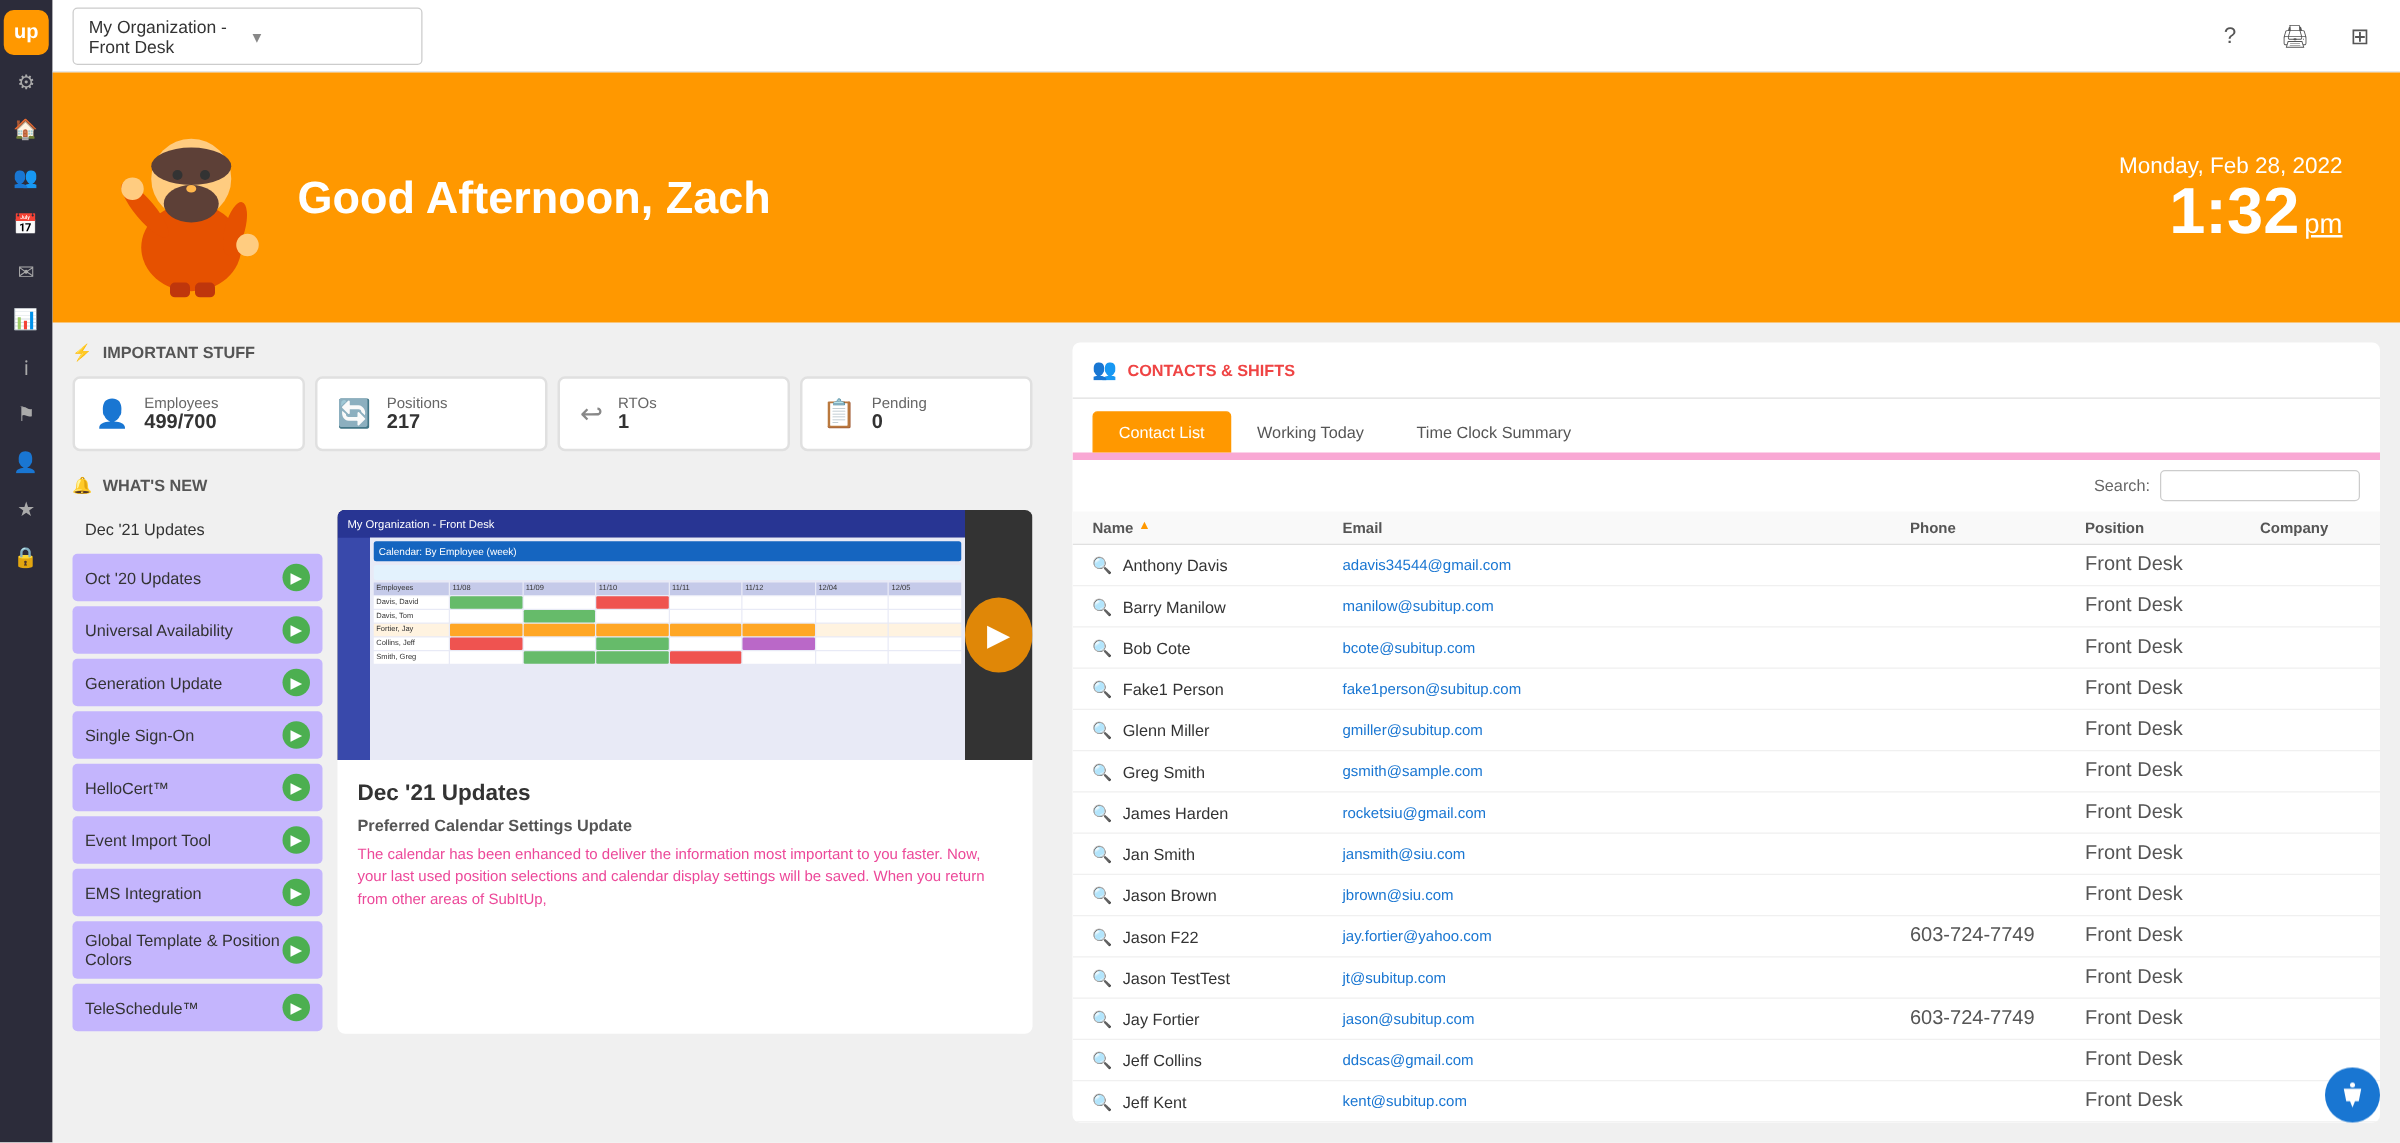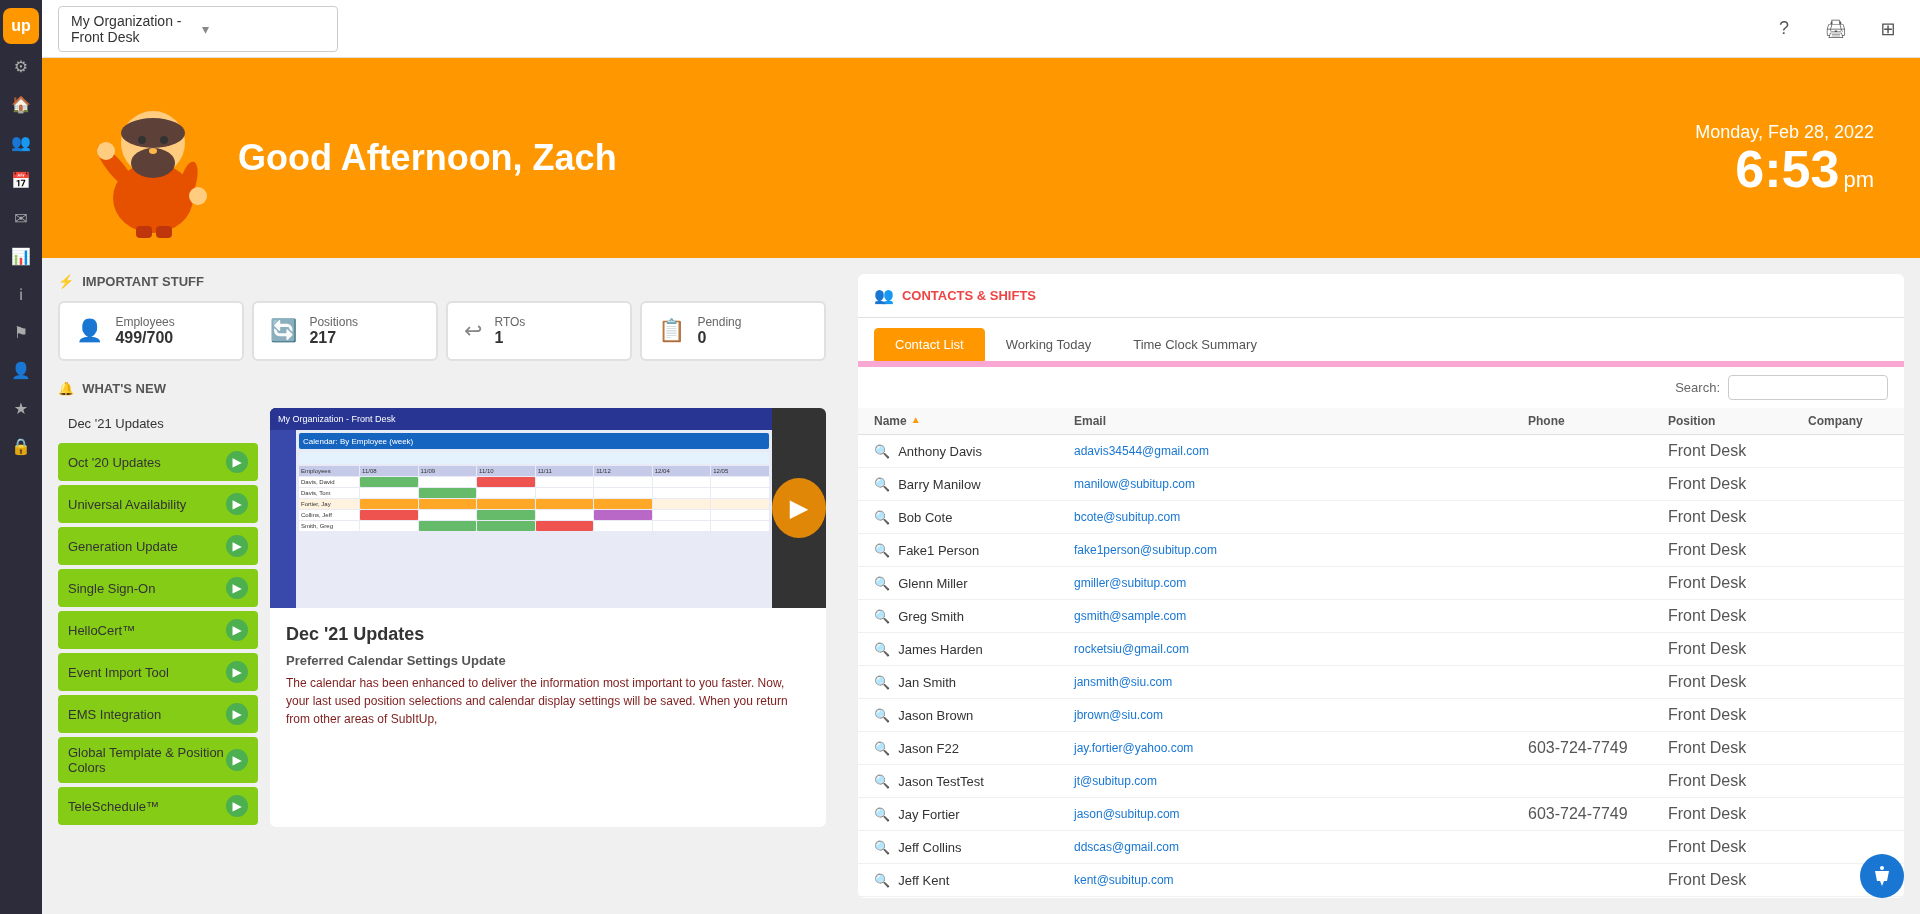--- a/index.html
+++ b/index.html
@@ -177,21 +177,21 @@
     }
     .news-item {
       display: flex;
       align-items: center;
       justify-content: space-between;
       padding: 8px 10px;
       font-size: 13px;
       color: #333;
       cursor: pointer;
       border-radius: 4px;
-      background: #84cc16;
+      background: #c4b5fd;
       margin-bottom: 2px;
     }
     .news-item.active { background: #f0f0f0; }
     .news-arrow {
       width: 22px;
       height: 22px;
       background: #4CAF50;
       border-radius: 50%;
       display: flex;
       align-items: center;
@@ -237,21 +237,21 @@
       margin-bottom: 8px;
     }
     .news-subtitle {
       font-size: 13px;
       font-weight: bold;
       color: #555;
       margin-bottom: 6px;
     }
     .news-body {
       font-size: 12px;
-      color: #7f1d1d;
+      color: #ec4899;
       line-height: 1.5;
     }
 
     
     .right-panel {
       flex: 1;
       padding: 16px;
       display: flex;
       flex-direction: column;
       overflow: hidden;
@@ -465,22 +465,22 @@
         <circle cx="110" cy="118" r="9" fill="#ffcc80"></circle>
 
         <rect x="48" y="148" width="16" height="12" rx="4" fill="#bf360c"></rect>
         <rect x="68" y="148" width="16" height="12" rx="4" fill="#bf360c"></rect>
       </svg>
     </div>
     <div class="hero-greeting">Good Afternoon, Zach</div>
     <div class="hero-datetime">
       <div class="hero-date">Monday, Feb 28, 2022</div>
       <div style="display:flex;align-items:baseline;justify-content:flex-end;">
-        <div class="hero-time">6:53</div>
-        <div class="hero-ampm" style="margin-left:4px;">pm</div>
+        <div class="hero-time">1:32</div>
+        <div class="hero-ampm" style="margin-left:4px;text-decoration:underline;">pm</div>
       </div>
     </div>
   </div>
 
   <div class="content-area">
 
     <div class="left-panel">
 
       <div class="section-header">
         <span class="icon">⚡</span>

